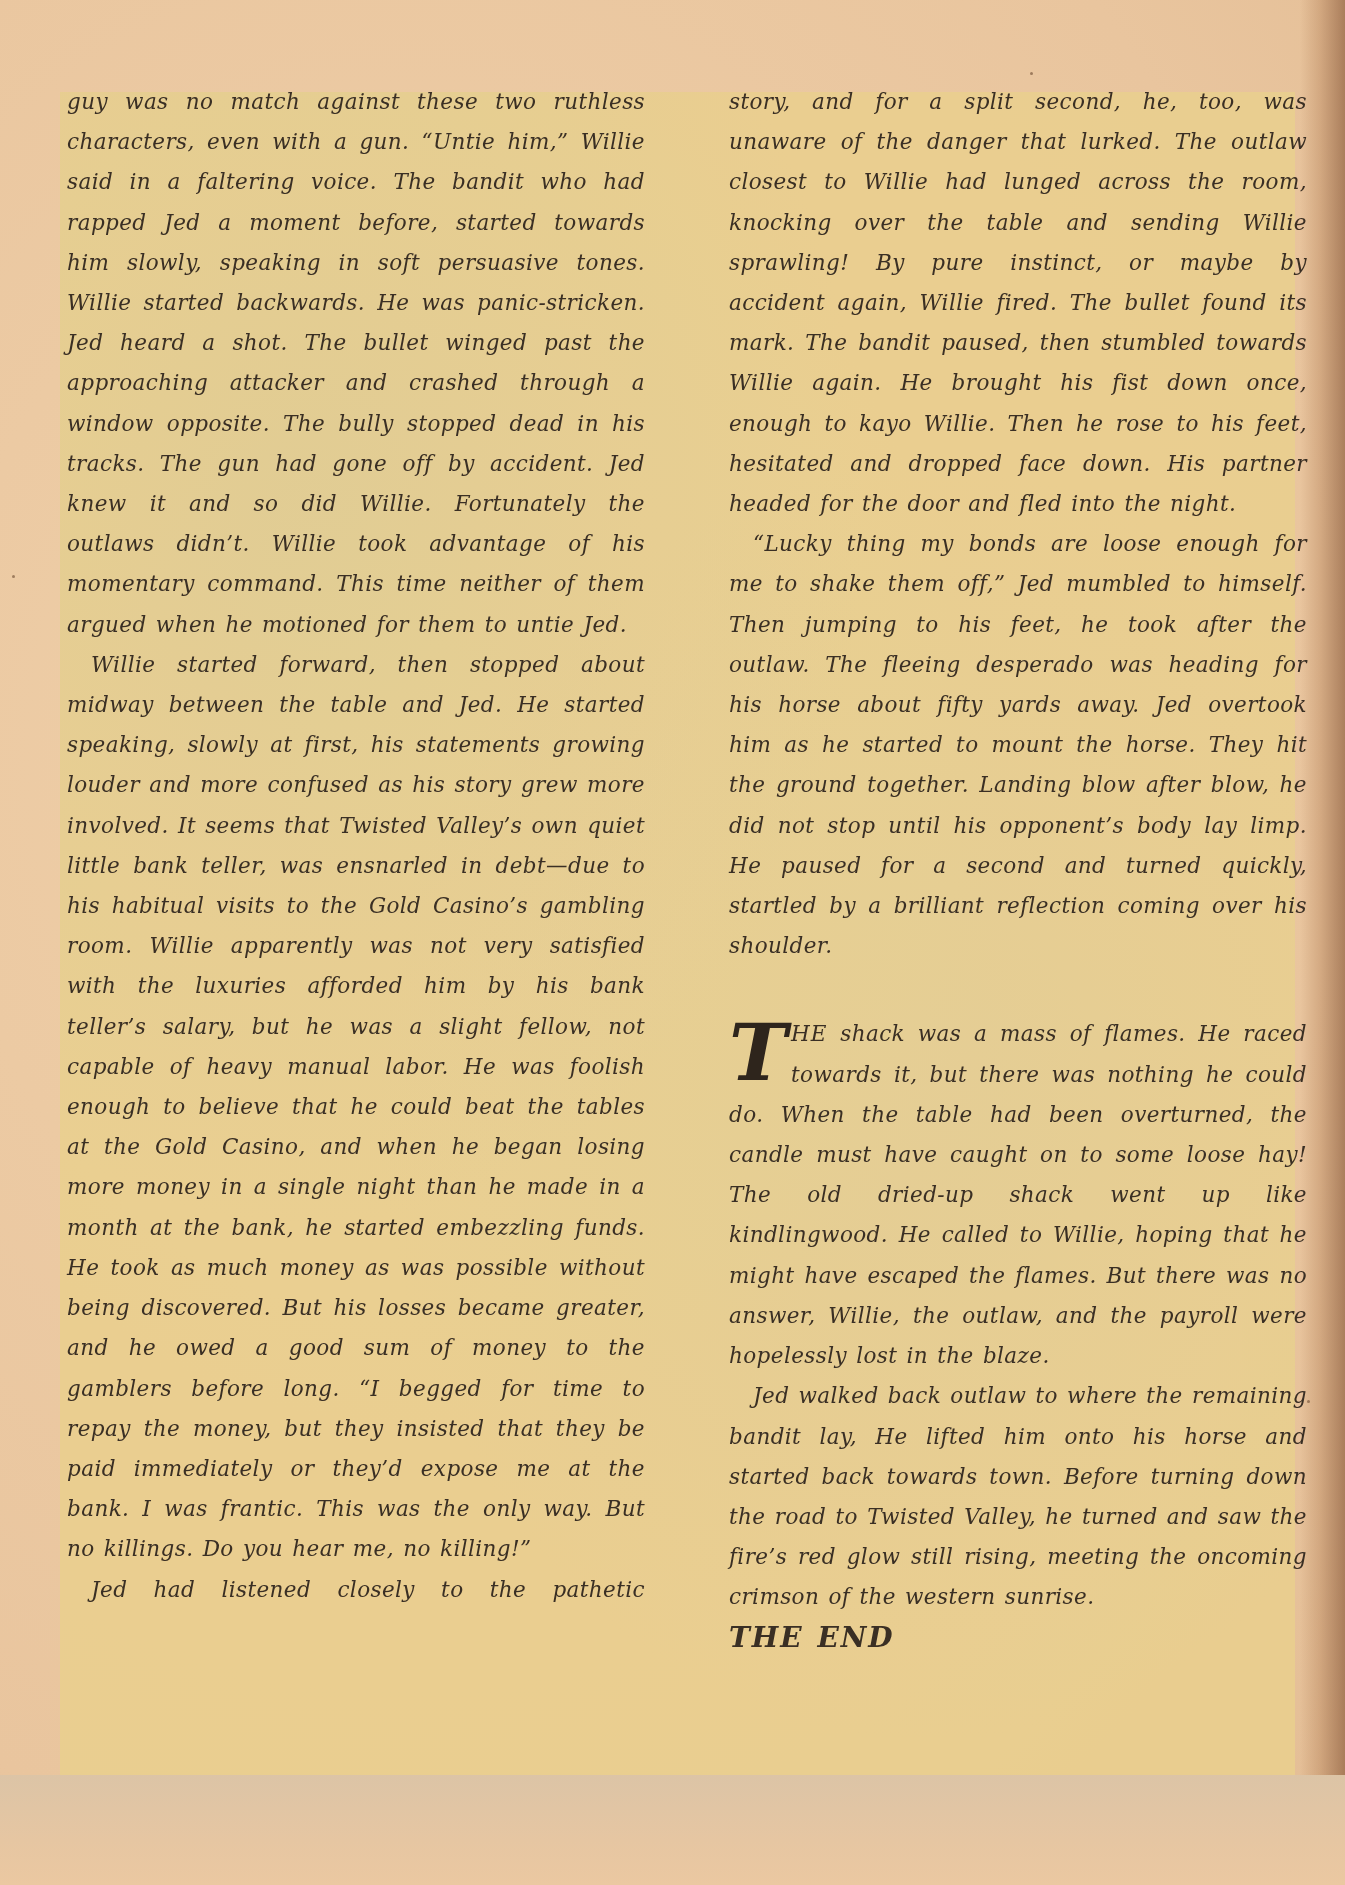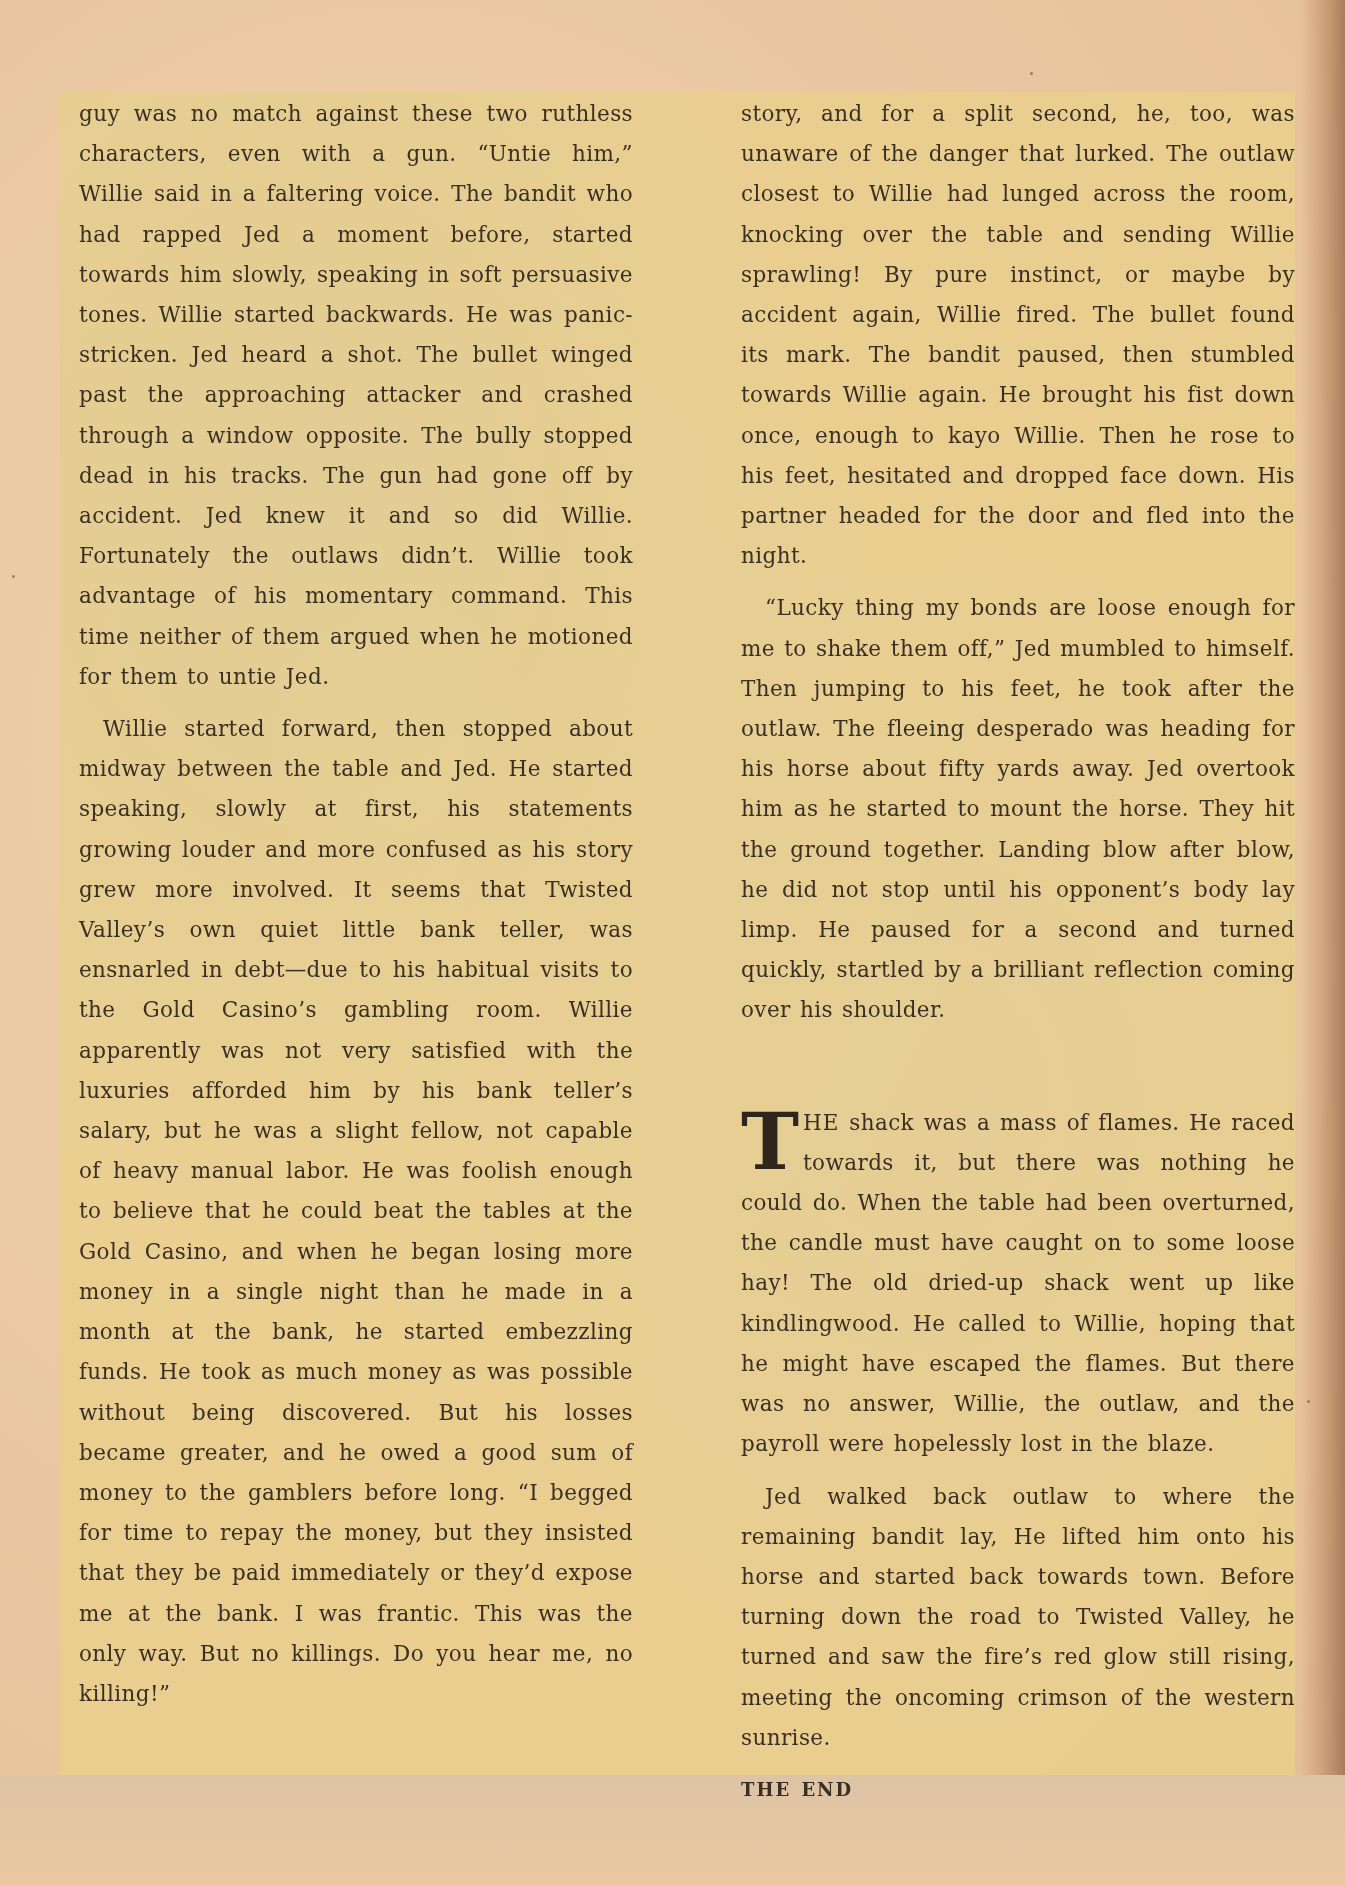--- a/index.html
+++ b/index.html
@@ -47,23 +47,24 @@
       color: #3a2f24;
       font-size: 21.5px;
       line-height: 40.2px;
       text-align: justify;
       letter-spacing: 0.4px;
       word-spacing: 2px;
     }
     .column.left { left: 67px; }
     .column.right { left: 729px; width: 578px; }
     .column p {
-      margin: 12px;
+      margin: 0;
       text-align: justify;
       text-align-last: left;
+      font-style: italic;
     }
     .column p.indent { text-indent: 24px; }
     .section-break { height: 48px; }
     .drop-cap-para { position: relative; }
     .drop-cap {
       float: left;
       font-family: "DejaVu Serif", "Liberation Serif", serif;
       font-weight: bold;
       font-size: 78px;
       line-height: 66px;
@@ -72,21 +73,21 @@
       letter-spacing: 0;
     }
     .small-caps-lead {
       letter-spacing: 1px;
     }
     .the-end {
       text-align: center;
       font-weight: bold;
       letter-spacing: 2px;
       margin-top: 0;
-      font-size: 18px;
+      font-size: 28px;
     }
     .fleck {
       position: absolute;
       width: 3px; height: 3px;
       border-radius: 50%;
       background: #6b4a30;
       opacity: 0.6;
     }
   </style>
 </head>
@@ -96,20 +97,21 @@
 <div class="text-block"></div>
 <div class="bottom-fade"></div>
 
 <div class="fleck" style="left:1030px; top:72px;"></div>
 <div class="fleck" style="left:12px; top:575px;"></div>
 <div class="fleck" style="left:1307px; top:1400px;"></div>
 
 <div class="column left">
   <p>guy was no match against these two ruthless characters, even with a gun. “Untie him,” Willie said in a faltering voice. The bandit who had rapped Jed a moment before, started towards him slowly, speaking in soft persuasive tones. Willie started backwards. He was panic-stricken. Jed heard a shot. The bullet winged past the approaching attacker and crashed through a window opposite. The bully stopped dead in his tracks. The gun had gone off by accident. Jed knew it and so did Willie. Fortunately the outlaws didn’t. Willie took advantage of his momentary command. This time neither of them argued when he motioned for them to untie Jed.</p>
   <p class="indent">Willie started forward, then stopped about midway between the table and Jed. He started speaking, slowly at first, his statements growing louder and more confused as his story grew more involved. It seems that Twisted Valley’s own quiet little bank teller, was ensnarled in debt—due to his habitual visits to the Gold Casino’s gambling room. Willie apparently was not very satisfied with the luxuries afforded him by his bank teller’s salary, but he was a slight fellow, not capable of heavy manual labor. He was foolish enough to believe that he could beat the tables at the Gold Casino, and when he began losing more money in a single night than he made in a month at the bank, he started embezzling funds. He took as much money as was possible without being discovered. But his losses became greater, and he owed a good sum of money to the gamblers before long. “I begged for time to repay the money, but they insisted that they be paid immediately or they’d expose me at the bank. I was frantic. This was the only way. But no killings. Do you hear me, no killing!”</p>
+  <p class="indent" style="text-align-last: justify;">Jed had listened closely to the pathetic</p>
 </div>
 
 <div class="column right">
   <p>story, and for a split second, he, too, was unaware of the danger that lurked. The outlaw closest to Willie had lunged across the room, knocking over the table and sending Willie sprawling! By pure instinct, or maybe by accident again, Willie fired. The bullet found its mark. The bandit paused, then stumbled towards Willie again. He brought his fist down once, enough to kayo Willie. Then he rose to his feet, hesitated and dropped face down. His partner headed for the door and fled into the night.</p>
   <p class="indent">“Lucky thing my bonds are loose enough for me to shake them off,” Jed mumbled to himself. Then jumping to his feet, he took after the outlaw. The fleeing desperado was heading for his horse about fifty yards away. Jed overtook him as he started to mount the horse. They hit the ground together. Landing blow after blow, he did not stop until his opponent’s body lay limp. He paused for a second and turned quickly, startled by a brilliant reflection coming over his shoulder.</p>
 
   <div class="section-break"></div>
 
   <p class="drop-cap-para"><span class="drop-cap">T</span><span class="small-caps-lead">HE</span><span> shack was a mass of flames. He raced towards it, but there was nothing he could do. When the table had been overturned, the candle must have caught on to some loose hay! The old dried-up shack went up like kindlingwood. He called to Willie, hoping that he might have escaped the flames. But there was no answer, Willie, the outlaw, and the payroll were hopelessly lost in the blaze.</span></p>
   <p class="indent">Jed walked back outlaw to where the remaining bandit lay, He lifted him onto his horse and started back towards town. Before turning down the road to Twisted Valley, he turned and saw the fire’s red glow still rising, meeting the oncoming crimson of the western sunrise.</p>

